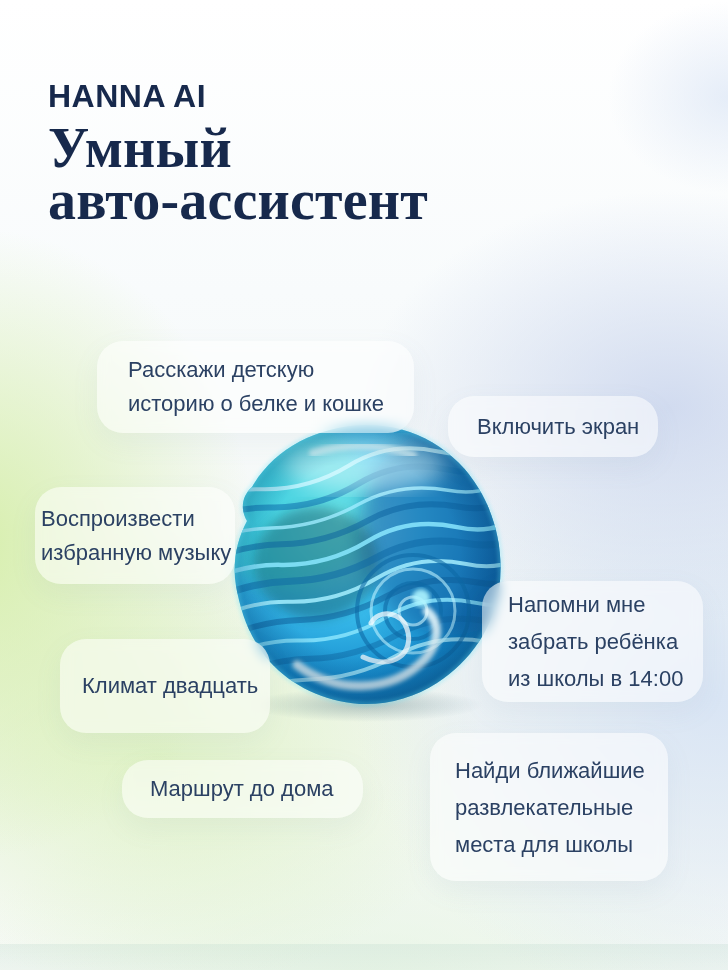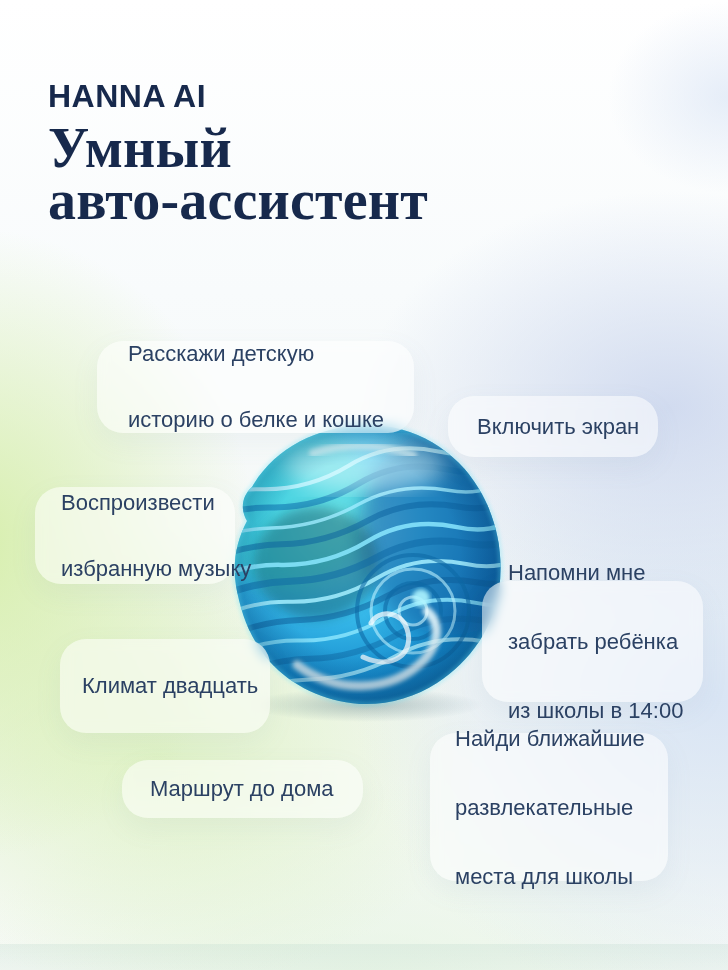--- a/index.html
+++ b/index.html
@@ -35,28 +35,27 @@
     box-sizing:border-box;
     background:rgba(255,255,255,0.52);
     border-radius:26px;
     color:#2b4163;
     font-size:22px;
     display:flex;
     flex-direction:column;
     justify-content:center;
     backdrop-filter:blur(6px);
     box-shadow:0 10px 28px rgba(110,140,165,0.08);
-    gap:32px;
   }
   .bubble span{display:block;white-space:nowrap;line-height:34px;}
   .bubble.lh37 span{line-height:37px;}
 
   .b1{left:97px; top:341px; width:317px;height:92px; padding-left:31px;}
   .b2{left:448px;top:396px; width:210px;height:61px; padding-left:29px;}
-  .b3{left:35px; top:487px; width:200px;height:97px; padding-left:26px;}
+  .b3{left:35px; top:487px; width:200px;height:97px; padding-left:6px;}
   .b4{left:482px;top:581px; width:221px;height:121px;padding-left:26px;}
   .b5{left:60px; top:639px; width:210px;height:94px; padding-left:22px;}
   .b6{left:122px;top:760px; width:241px;height:58px; padding-left:28px;}
   .b7{left:430px;top:733px; width:238px;height:148px;padding-left:25px;}
 
   .orb{position:absolute;left:213px;top:413px;width:300px;height:300px;z-index:1;}
   .orb-shadow{
     position:absolute;left:248px;top:688px;width:235px;height:34px;z-index:1;
     background:radial-gradient(closest-side, rgba(25,70,95,.28), rgba(25,70,95,0));
   }

